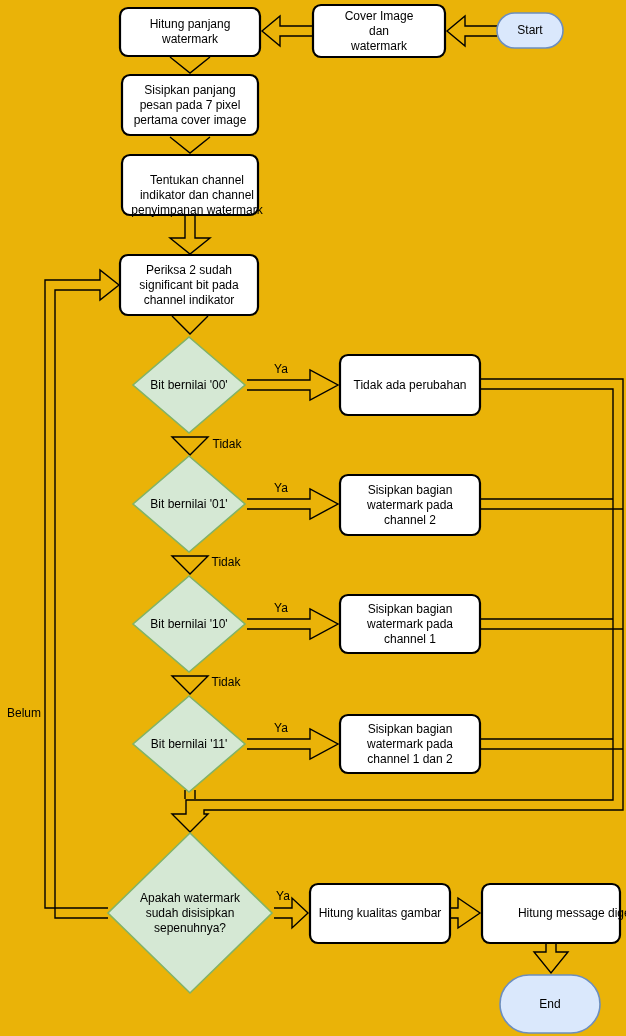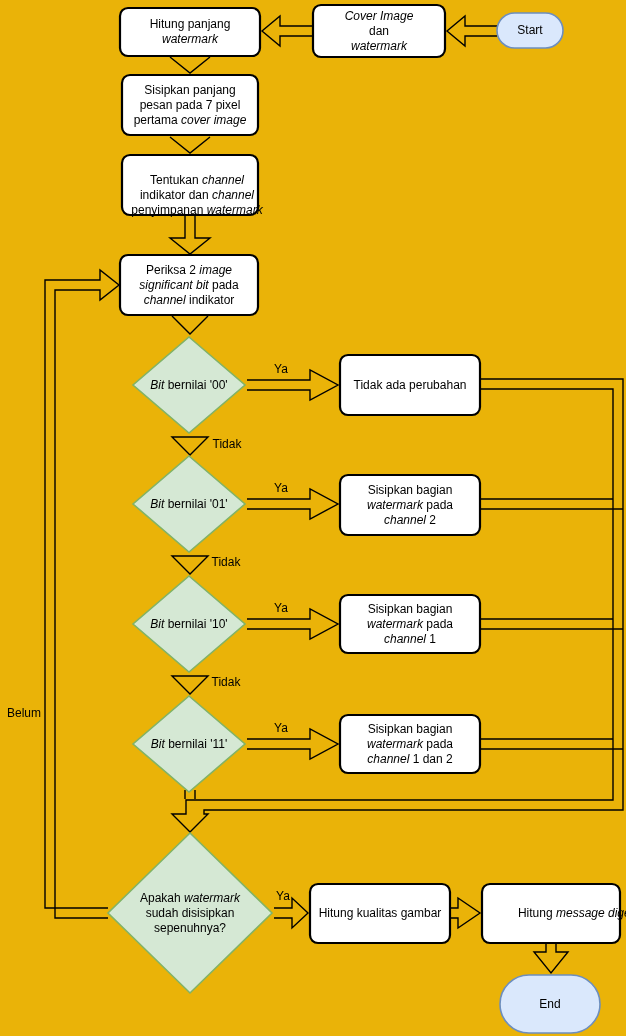--- a/index.html
+++ b/index.html
@@ -10,21 +10,21 @@
   .stage svg{position:absolute;left:0;top:0;}
   .node-box{fill:#ffffff;stroke:#000000;stroke-width:2.2;}
   .diamond{fill:var(--diamond-fill,#d5e8d4);stroke:var(--diamond-border,#82b366);stroke-width:1.6;}
   .terminal{fill:var(--terminal-fill,#dae8fc);stroke:var(--terminal-border,#6c8ebf);stroke-width:1.6;}
   .edge{fill:none;stroke:#000000;stroke-width:1.4;stroke-linejoin:miter;}
   .label{
     position:absolute;display:flex;align-items:center;justify-content:center;
     text-align:center;font-size:12px;line-height:15px;
   }
   .label .txt{width:100%;}
-  .it{font-style:italic;text-align:center;}
+  .it{text-align:center;}
   .edge-label{
     position:absolute;font-size:12px;white-space:nowrap;
     transform:translate(-50%,-50%);
   }
 </style>
 </head>
 <body>
 
 <div class="stage">
 
@@ -96,21 +96,21 @@
     <span>pertama </span><span class="it">cover image</span></div>
   </div>
 
   <div class="label" style="left:122px;top:169px;width:136px;height:52px;padding-left:7px;">
     <div class="txt"><span>Tentukan </span><span class="it">channel</span><br>
     <span>indikator dan </span><span class="it">channel</span><br>
     <span>penyimpanan </span><span class="it">watermark</span></div>
   </div>
 
   <div class="label" style="left:120px;top:255px;width:138px;height:60px;">
-    <div class="txt"><span>Periksa 2 </span><span class="it">image</span><br>
+    <div class="txt"><span>Periksa 2 </span><span class="it">sudah</span><br>
     <span class="it">significant bit</span><span> pada</span><br>
     <span class="it">channel</span><span> indikator</span></div>
   </div>
 
   <div class="label" style="left:133px;top:337px;width:112px;height:96px;">
     <div class="txt"><span class="it">Bit</span><span> bernilai '00'</span></div>
   </div>
 
   <div class="label" style="left:340px;top:355px;width:140px;height:60px;">
     <div class="txt"><span>Tidak ada perubahan</span></div>

